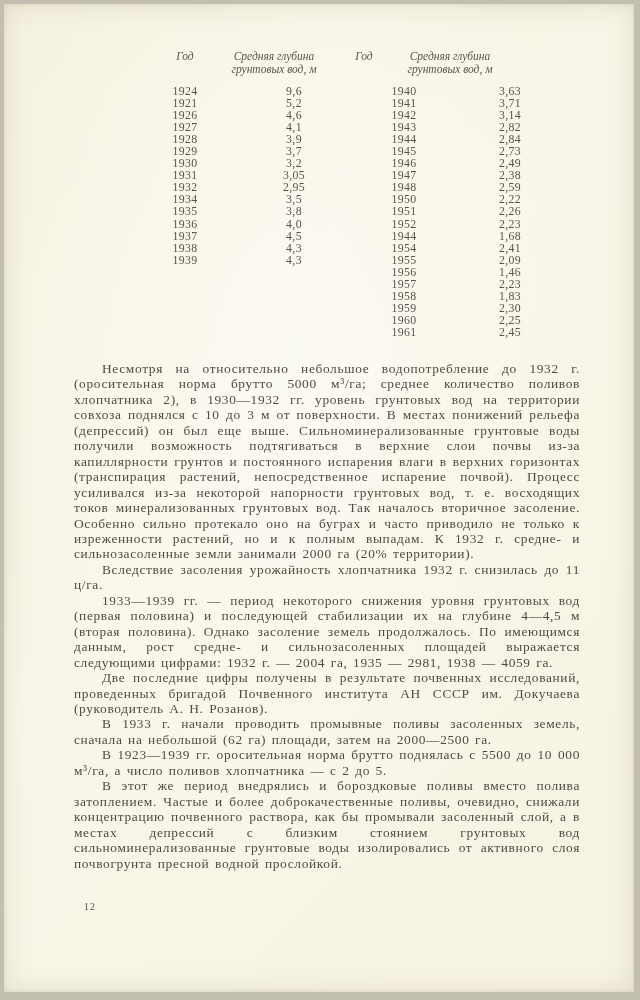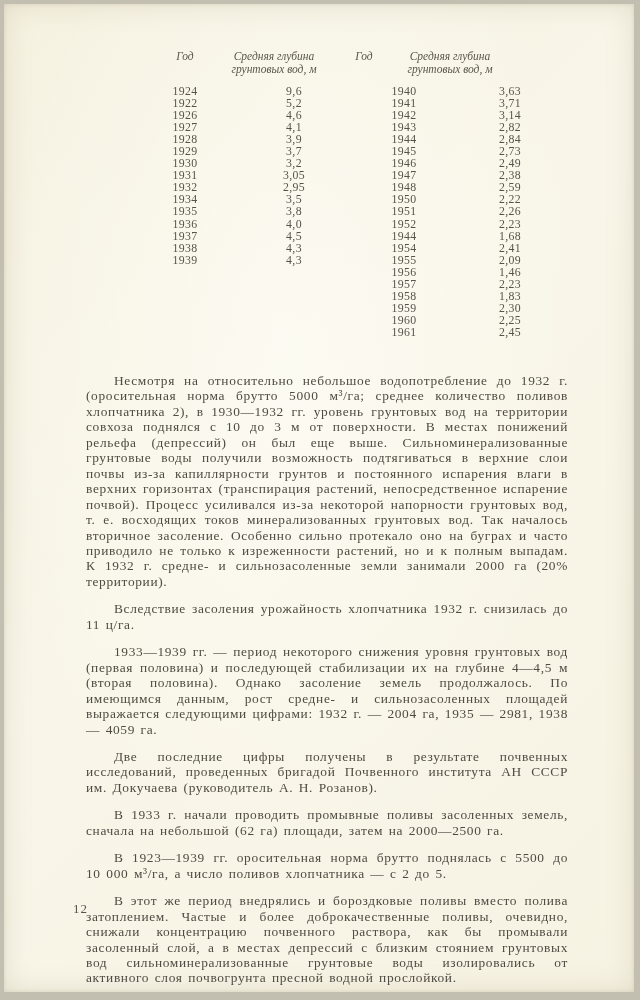--- a/index.html
+++ b/index.html
@@ -46,26 +46,26 @@
     position: absolute;
     top: 357px; left: 70px;
     width: 506px;
     font-size: 13.4px;
     line-height: 15.45px;
     text-align: justify;
     color: #4f4b42;
     letter-spacing: 0.65px;
     word-spacing: 1.6px;
   }
-  .body-text p { margin: 12px; text-indent: 28px; }
+  .body-text p { margin: 0; text-indent: 28px; }
 
   .page-number {
     position: absolute;
-    left: 69px; top: 897px;
-    font-size: 13px;
+    left: 80px; top: 897px;
+    font-size: 10px;
     color: #57534a;
     letter-spacing: 1px;
   }
 </style>
 </head>
 <body>
 
 <div class="page">
 
   <div class="table-block">
@@ -84,21 +84,21 @@
     <div class="t-rows">
 
         <div class="t-row">
           <span>1924</span>
           <span>9,6</span>
           <span>1940</span>
           <span>3,63</span>
         </div>
 
         <div class="t-row">
-          <span>1922</span>
+          <span>1921</span>
           <span>5,2</span>
           <span>1941</span>
           <span>3,71</span>
         </div>
 
         <div class="t-row">
           <span>1926</span>
           <span>4,6</span>
           <span>1942</span>
           <span>3,14</span>

